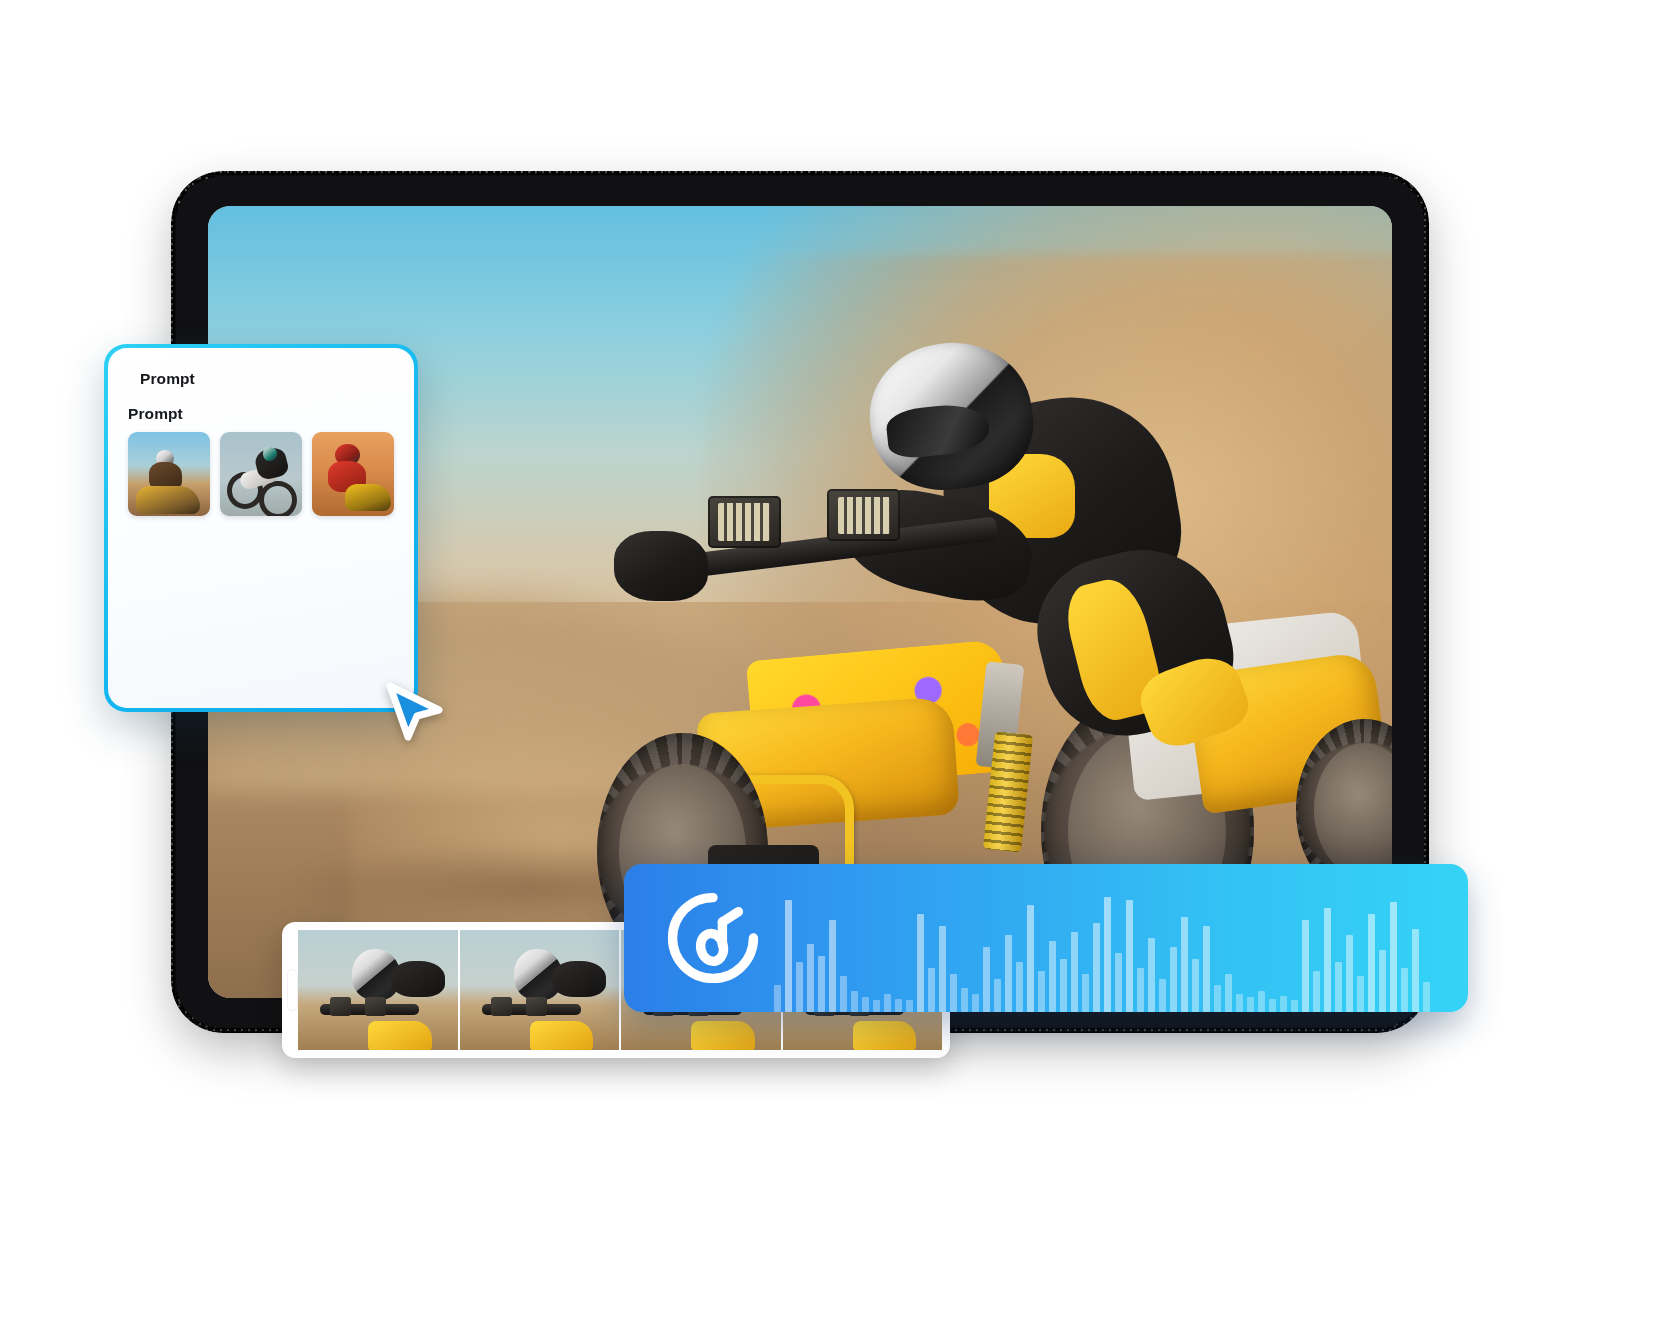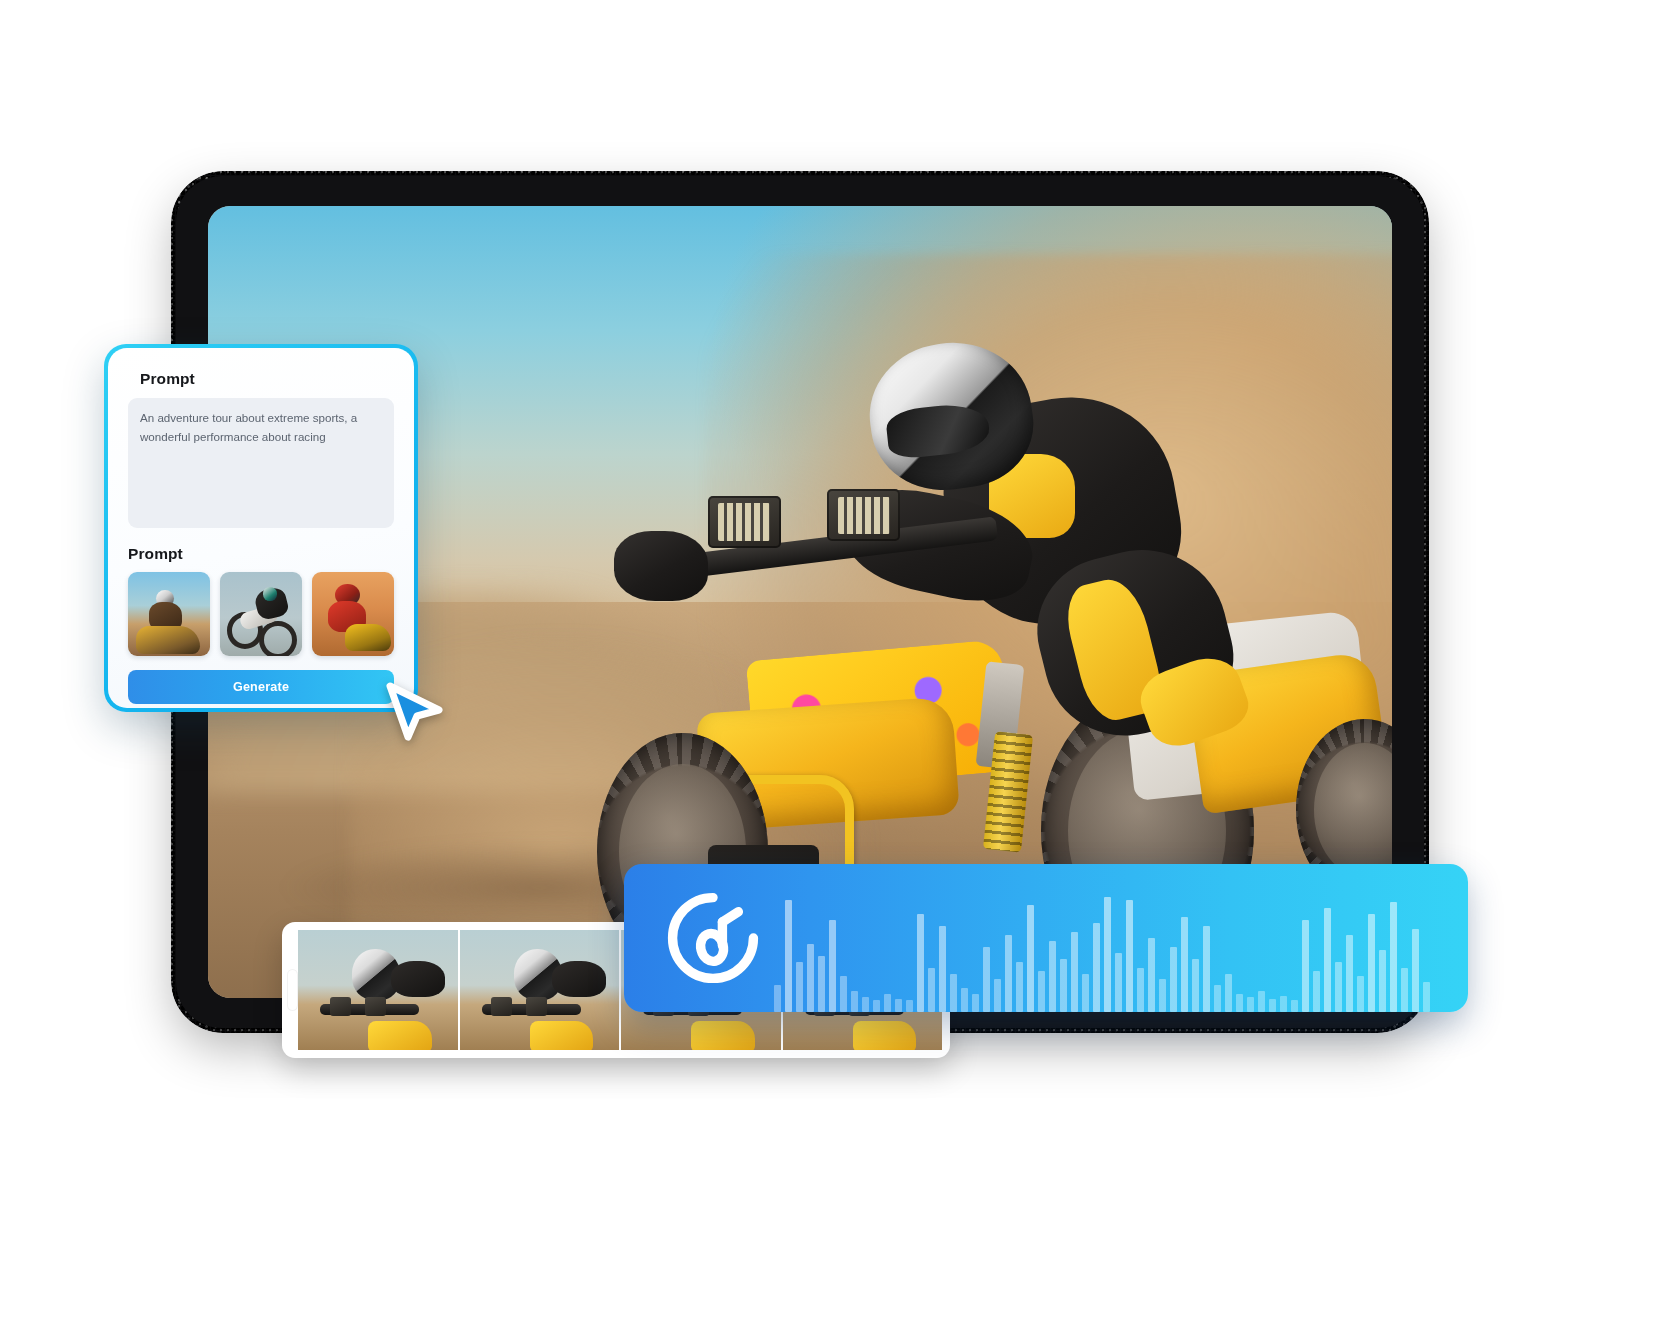--- a/index.html
+++ b/index.html
@@ -439,21 +439,20 @@
         <div class="wv" style="height: 74%; background: rgba(255, 255, 255, 0.52);"></div>
         <div class="wv" style="height: 30%; background: rgba(255, 255, 255, 0.39);"></div>
         <div class="wv" style="height: 56%; background: rgba(255, 255, 255, 0.47);"></div>
         <div class="wv" style="height: 20%; background: rgba(255, 255, 255, 0.36);"></div>
       </div>
   </div>
 
   <div class="prompt-card">
     <div class="prompt-inner">
       <div class="field-label">Prompt</div>
-      <div class="prompt-box" aria-placeholder="Describe your video...">An adventure tour about extreme sports, a wonderful performance about racing</div>
 
       <div class="field-label img-label">Prompt</div>
       <div class="thumbs">
         <div class="thumb t1">
           <div class="tfig" style="left:34%;top:22%;width:22%;height:20%;background:linear-gradient(140deg,#fff,#cfcfcf 45%,#3a3a3a);border-radius:50%;"></div>
           <div class="tfig" style="left:26%;top:36%;width:40%;height:34%;background:linear-gradient(150deg,#6b4a2b,#3a2716);border-radius:40% 46% 34% 38%;"></div>
           <div class="tfig" style="left:10%;top:64%;width:78%;height:34%;background:linear-gradient(160deg,#e6b234,#7a5a2b 70%,#3b2c16);border-radius:14px 22px 8px 8px;"></div>
         </div>
         <div class="thumb t2">
           <div class="tfig" style="left:8%;top:48%;width:32%;height:32%;border:5px solid #2a2724;border-radius:50%;"></div>
@@ -462,21 +461,20 @@
           <div class="tfig" style="left:44%;top:20%;width:38%;height:34%;background:linear-gradient(150deg,#2c2a28,#141312);border-radius:42% 40% 34% 38%;transform:rotate(-14deg);"></div>
           <div class="tfig" style="left:52%;top:18%;width:18%;height:16%;background:linear-gradient(140deg,#f0f0ee,#1d7f6e 60%,#123);border-radius:50%;"></div>
         </div>
         <div class="thumb t3">
           <div class="tfig" style="left:28%;top:14%;width:30%;height:26%;background:linear-gradient(140deg,#e33d2e,#8c1f16 60%,#2a2a2a);border-radius:50%;"></div>
           <div class="tfig" style="left:20%;top:34%;width:46%;height:38%;background:linear-gradient(150deg,#e03a2a,#8e1f14);border-radius:40% 44% 32% 36%;"></div>
           <div class="tfig" style="left:40%;top:62%;width:56%;height:32%;background:linear-gradient(160deg,#f3c01f,#9a7712 65%,#4a3a0c);border-radius:12px 18px 8px 8px;"></div>
         </div>
       </div>
 
-      <button class="generate-btn">Generate</button>
     </div>
   </div>
 
   <svg class="cursor" viewBox="0 0 60 62">
     <path d="M6 4 L55 28 L33 34 L24 55 Z" fill="#1a8fe0" stroke="#ffffff" stroke-width="7" stroke-linejoin="round"></path>
   </svg>
 
 </div>
 
 </body></html>

